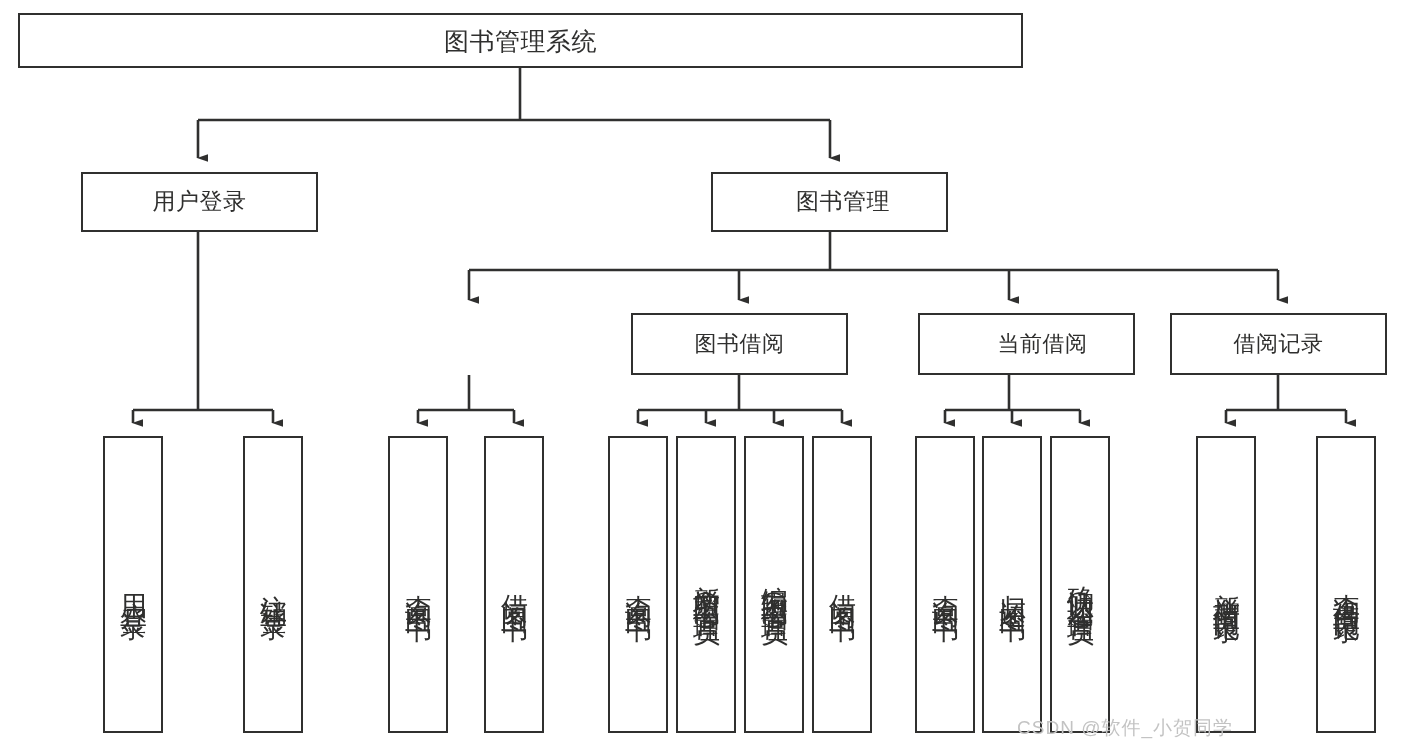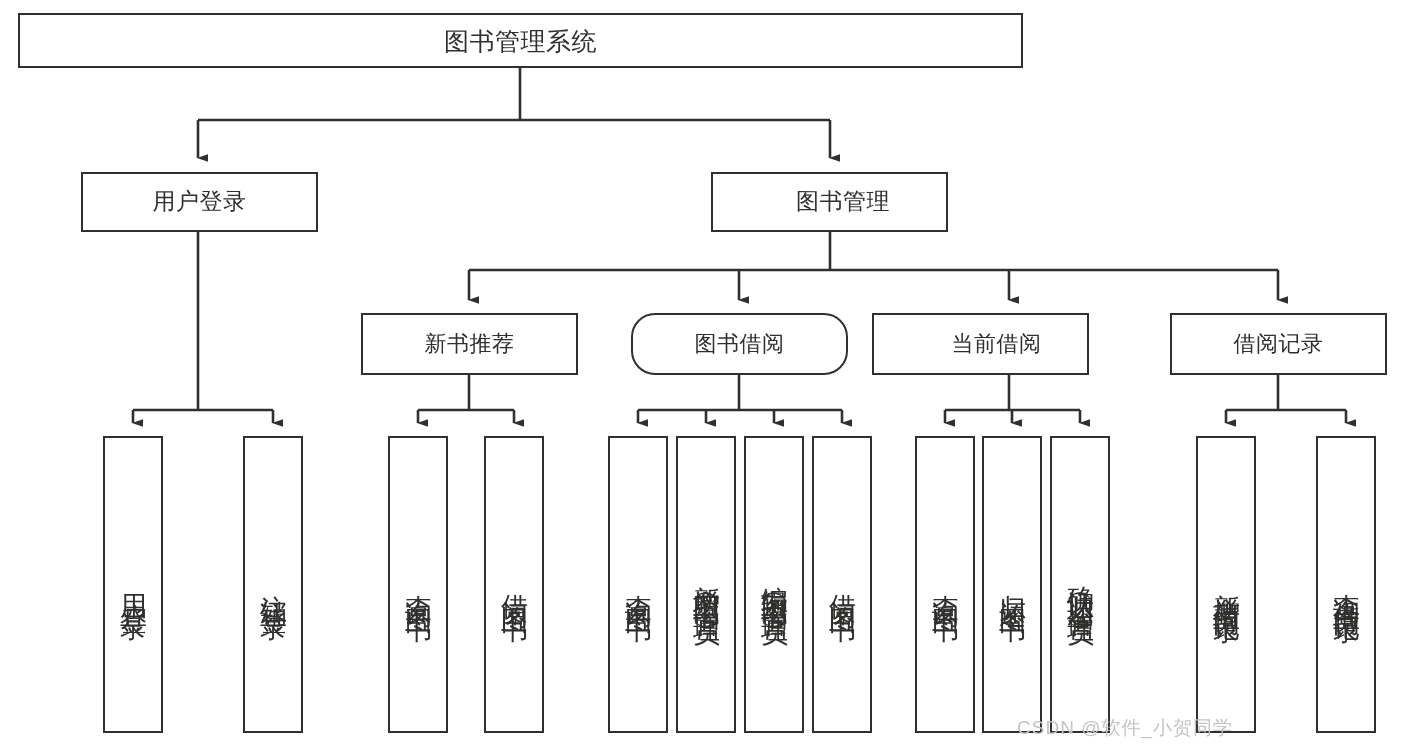--- a/index.html
+++ b/index.html
@@ -130,29 +130,26 @@
   </div>
 
   <div class="node h2" style="left:81px;top:172px;width:237px;height:60px;">
     <span class="label">用户登录</span>
   </div>
 
   <div class="node h2" style="left:711px;top:172px;width:237px;height:60px;padding-left:27px;">
     <span class="label">图书管理</span>
   </div>
 
-  <div class="node h3" style="left:361px;top:313px;width:217px;height:62px;">
-    <span class="label">新书推荐</span>
-  </div>
-
-  <div class="node h3" style="left:631px;top:313px;width:217px;height:62px;border-radius:24px;">
+
+  <div class="node h3" style="left:631px;top:313px;width:217px;height:62px;">
     <span class="label">图书借阅</span>
   </div>
 
-  <div class="node h3" style="left:872px;top:313px;width:217px;height:62px;padding-left:32px;">
+  <div class="node h3" style="left:918px;top:313px;width:217px;height:62px;padding-left:32px;">
     <span class="label">当前借阅</span>
   </div>
 
   <div class="node h3" style="left:1170px;top:313px;width:217px;height:62px;align-items:center;">
     <span class="label">借阅记录</span>
   </div>
 
   <div class="node leaf" style="left:103px;top:436px;width:60px;height:297px;">
     <span class="label">用户登录</span>
   </div>

